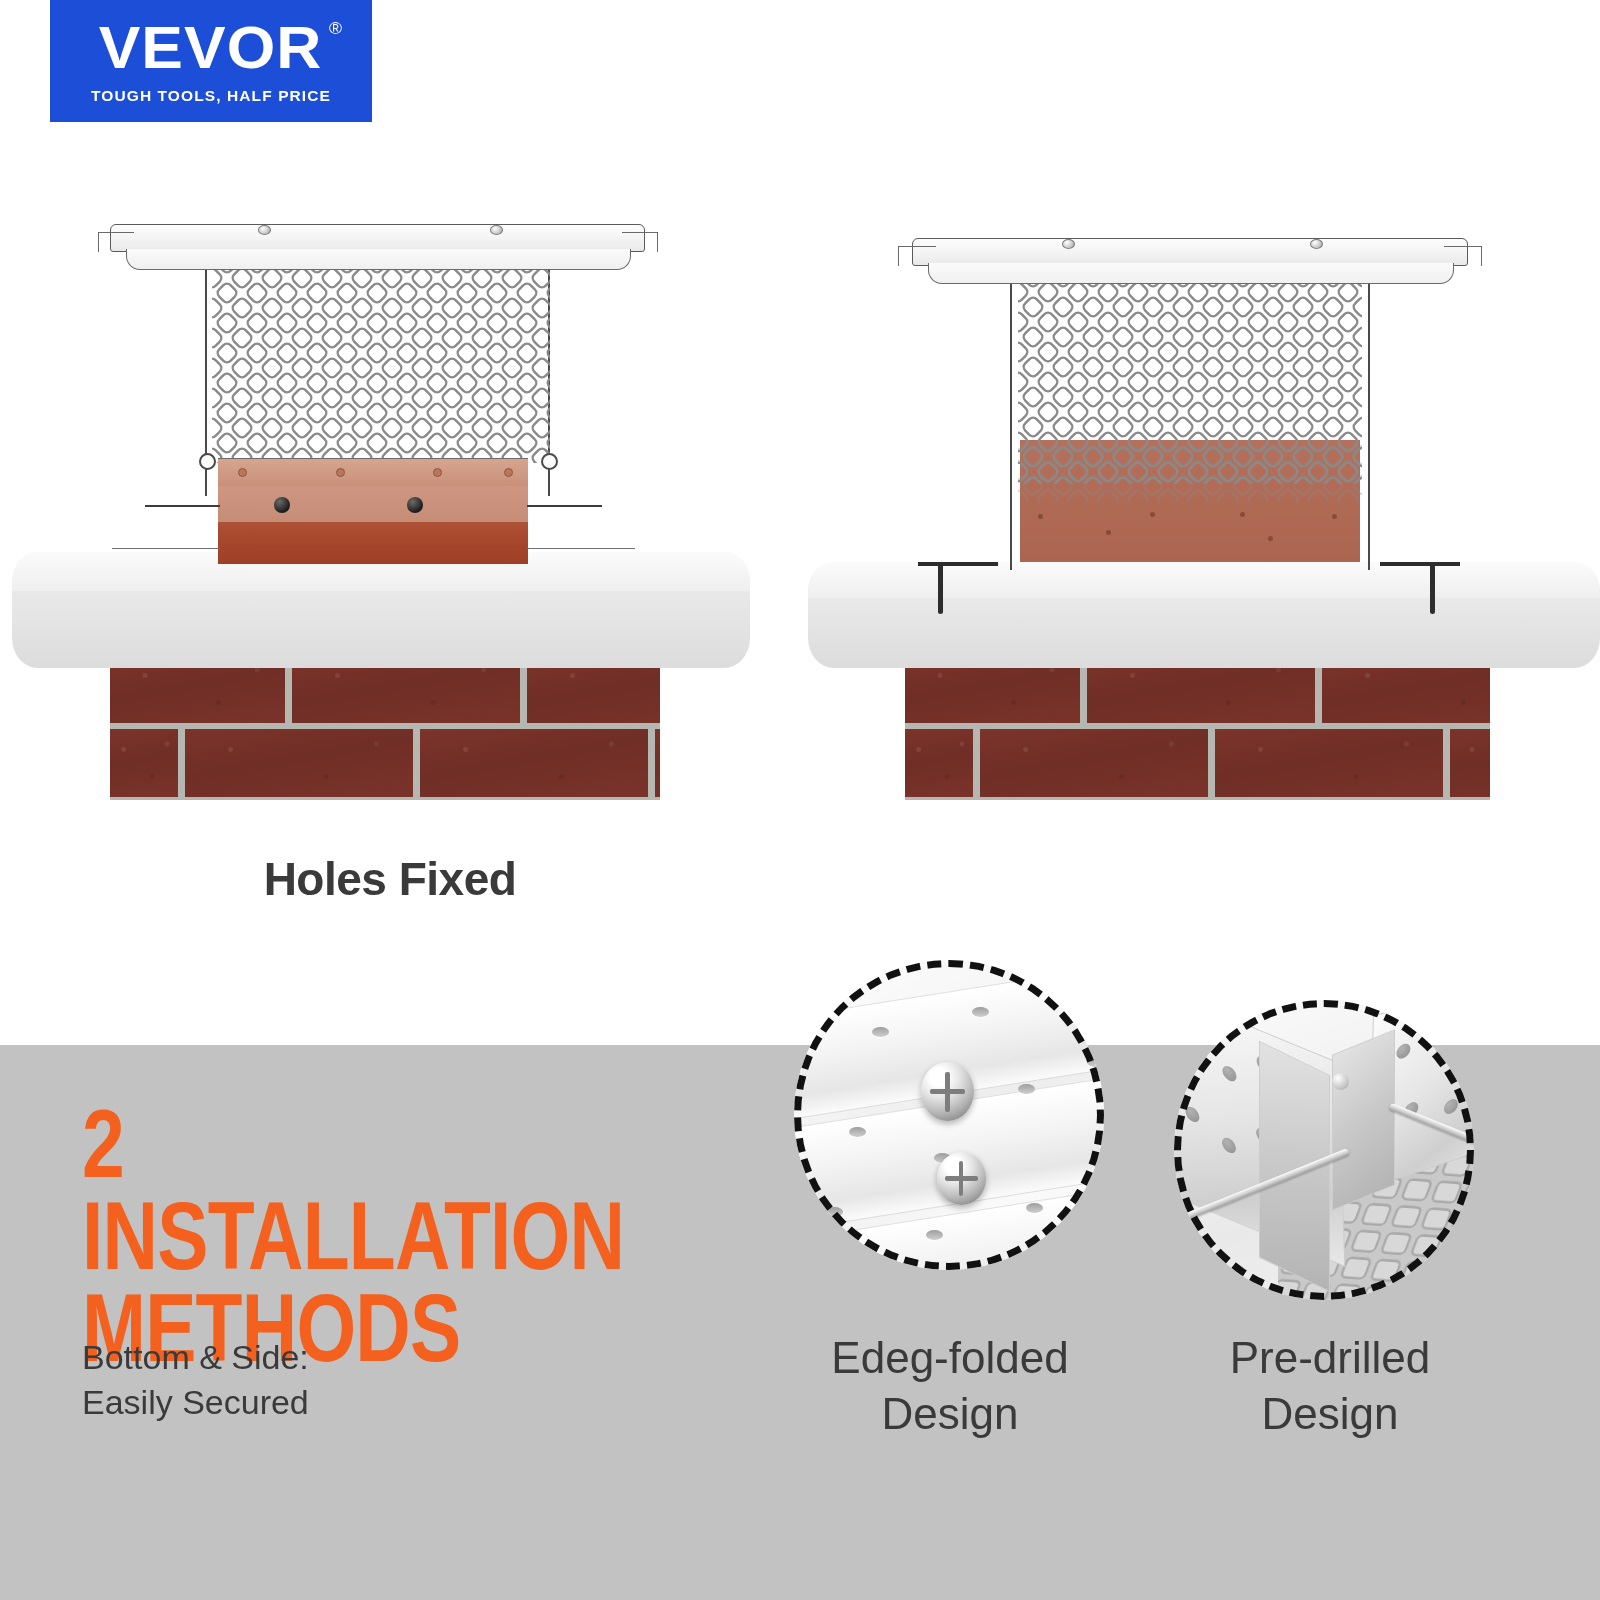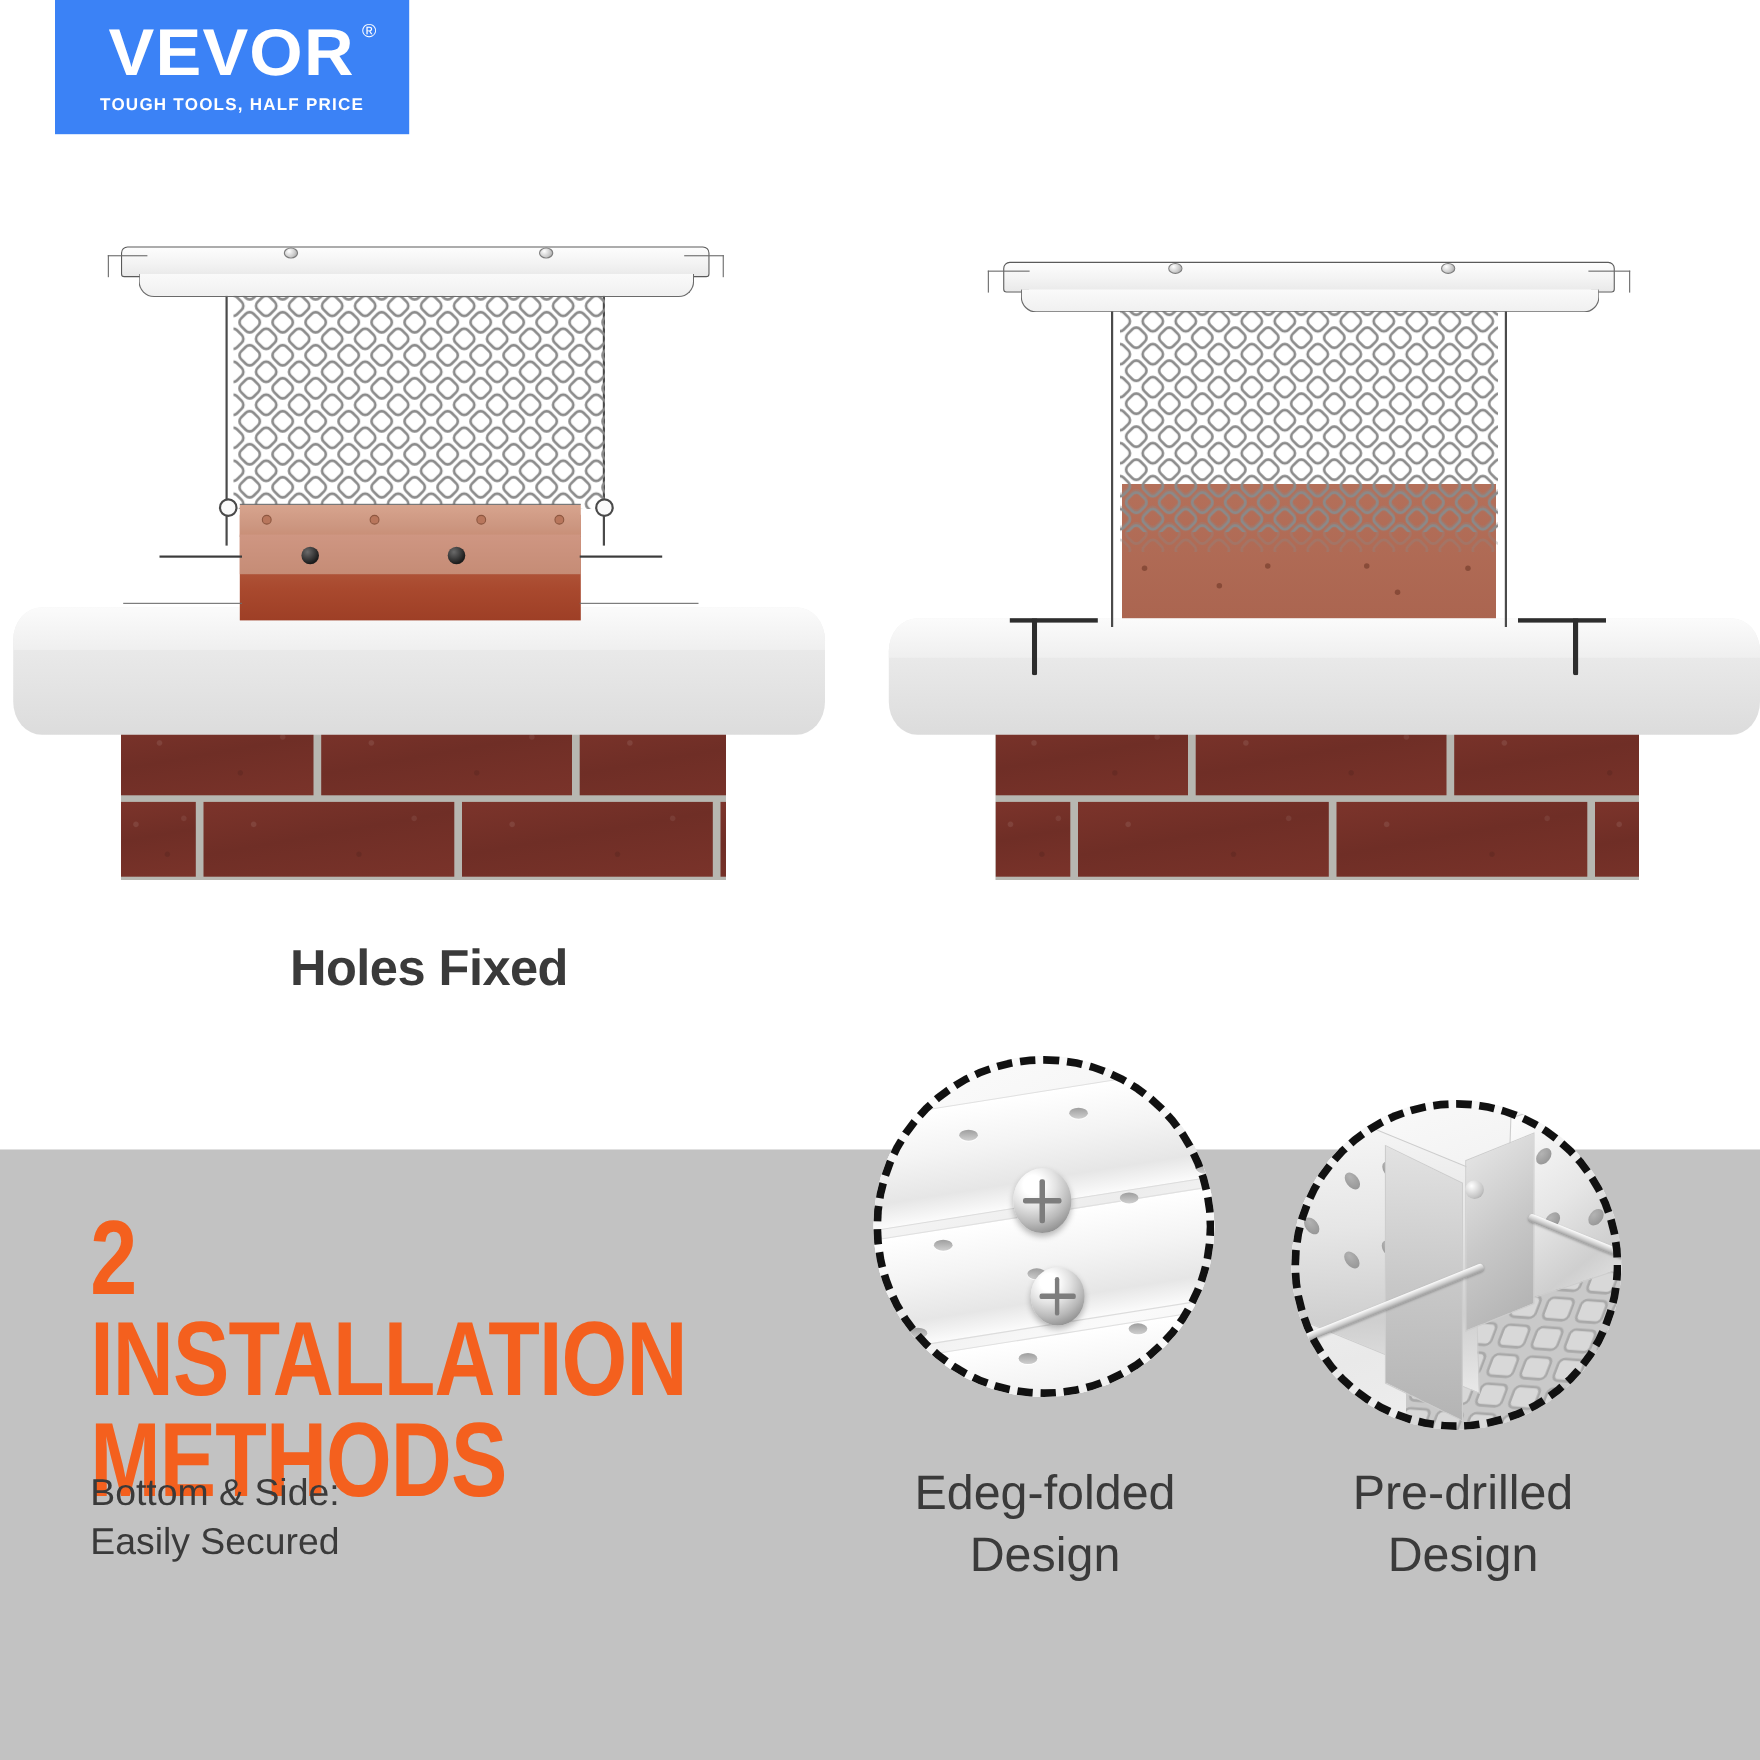--- a/index.html
+++ b/index.html
@@ -7,21 +7,21 @@
     width:1600px;height:1600px;
     background:#ffffff;
     font-family:"Liberation Sans","DejaVu Sans",sans-serif;
     overflow:hidden;position:relative;
   }
   .page{position:absolute;inset:0;}
 
   
   .logo-box{
     position:absolute;left:50px;top:0;width:322px;height:122px;
-    background:#3b82f6;
+    background:#1d4ed8;
     display:flex;flex-direction:column;align-items:center;justify-content:center;
   }
   .logo-word{
     color:#ffffff;font-weight:bold;font-size:60px;letter-spacing:1px;
     line-height:1;position:relative;font-family:"Liberation Sans",sans-serif;
     transform:scaleX(1.04);
   }
   .logo-reg{
     position:absolute;right:-20px;top:2px;font-size:17px;font-weight:normal;
   }

